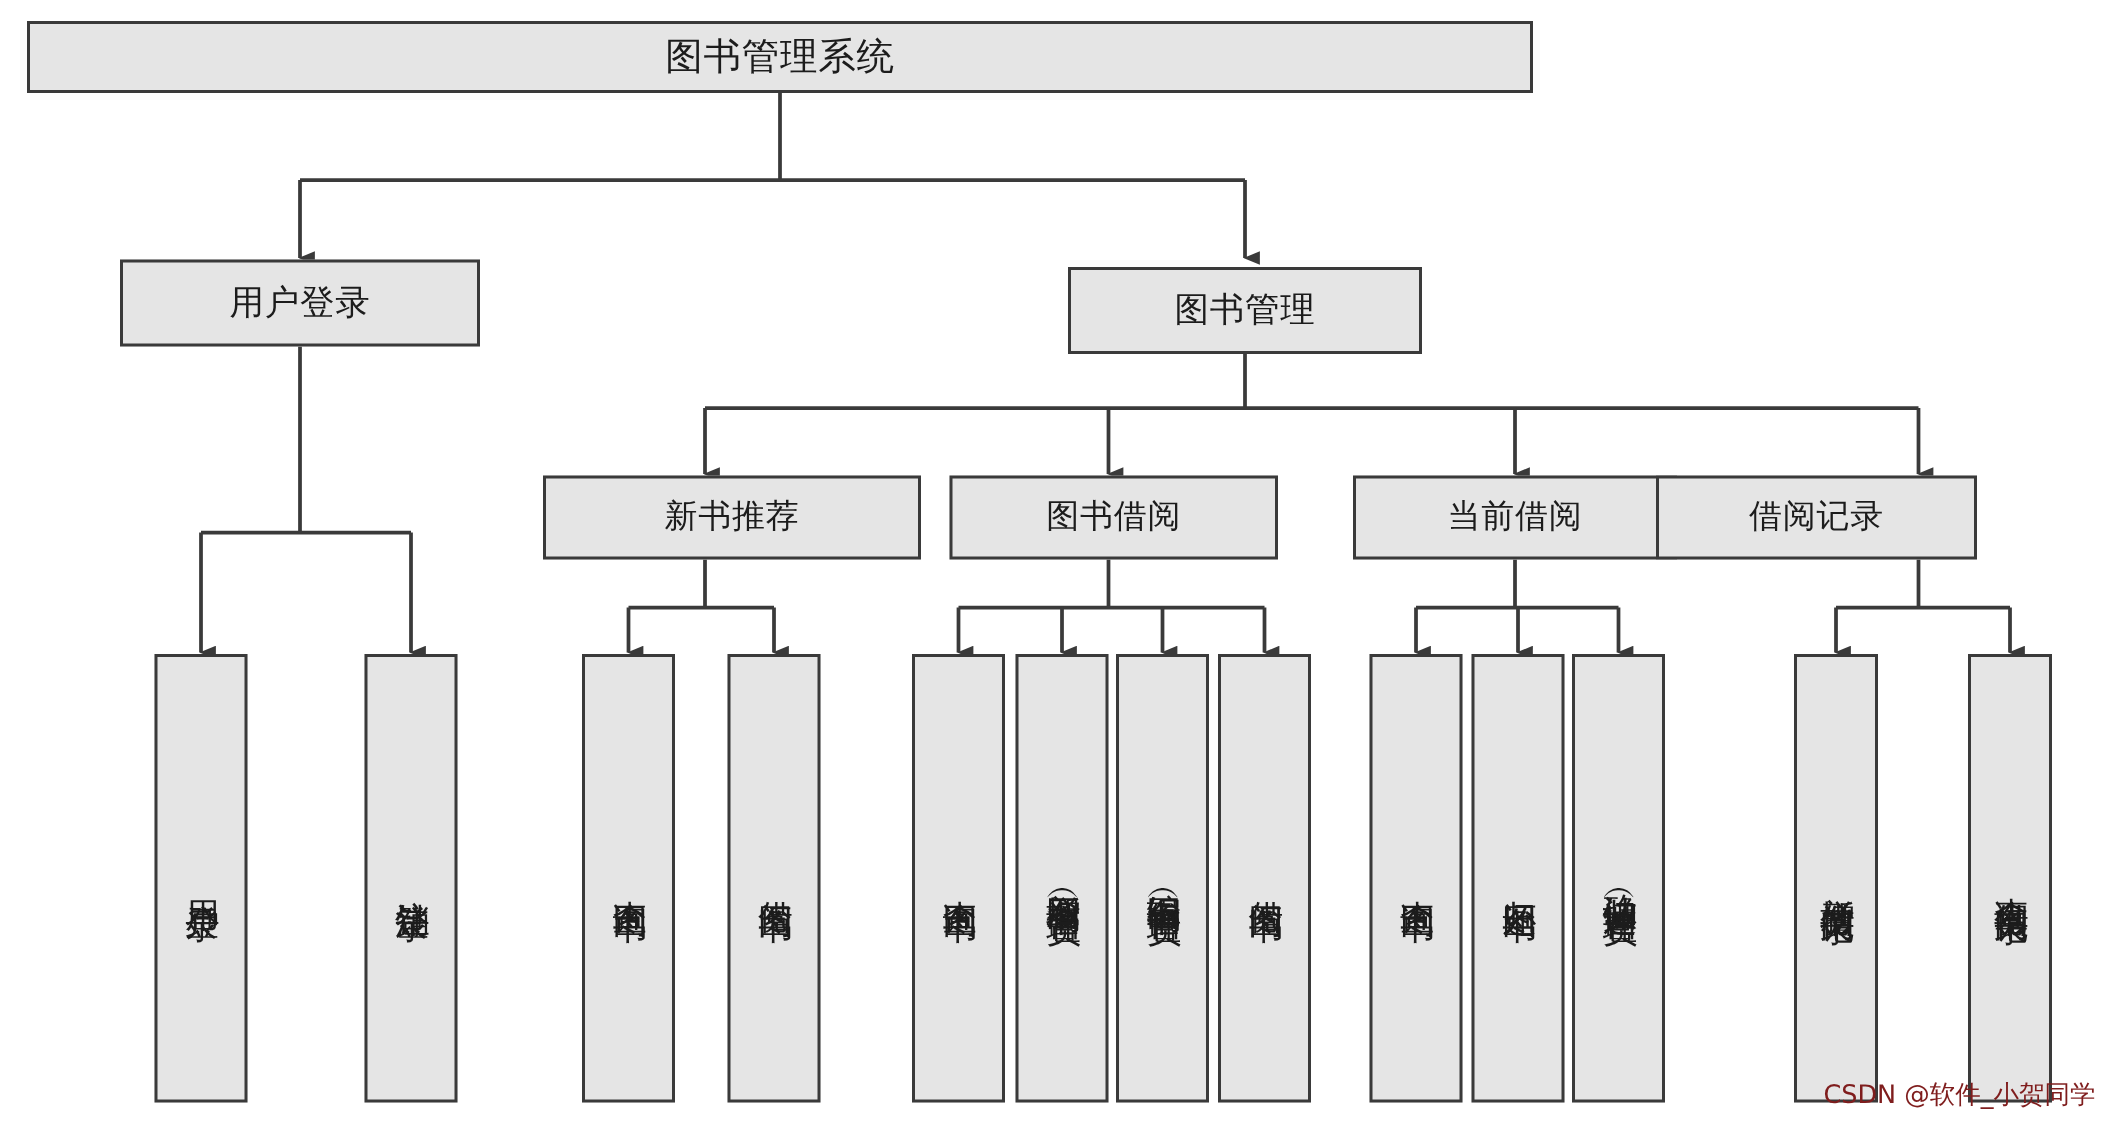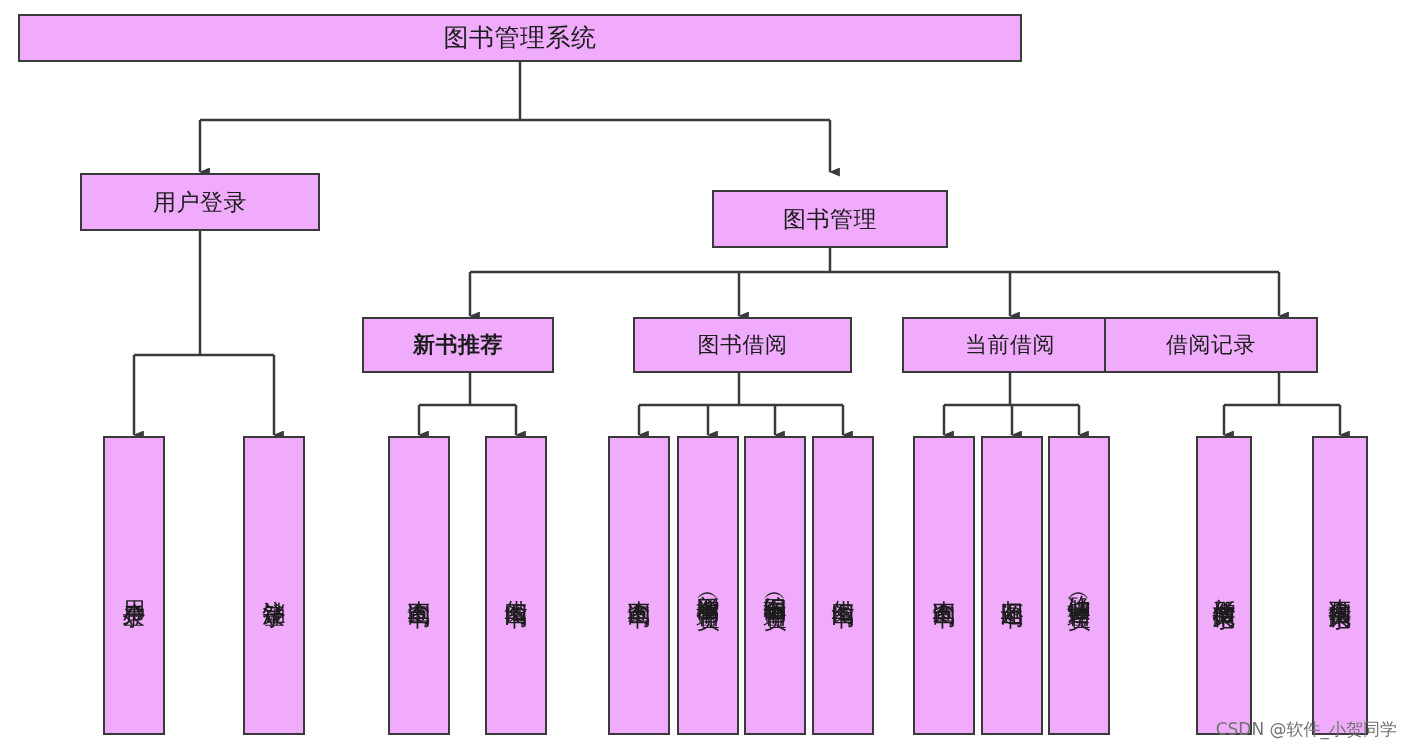--- a/index.html
+++ b/index.html
@@ -22,21 +22,21 @@
     left: 0;
     top: 0;
     width: 1405px;
     height: 747px;
     pointer-events: none;
   }
   .node {
     position: absolute;
     box-sizing: border-box;
     border: 2px solid #3a3a3a;
-    background: #f0abfc;
+    background: #e5e5e5;
     display: flex;
     align-items: center;
     justify-content: center;
     color: #1c1c1c;
   }
   .node.level-0 { font-size: 25px; }
   .node.level-1 { font-size: 23px; }
   .node.level-2 { font-size: 22px; }
   .node.leaf {
     font-size: 23px;
@@ -54,21 +54,21 @@
     line-height: 1.0;
     letter-spacing: 2px;
     white-space: nowrap;
     max-height: 100%;
   }
   .watermark {
     position: absolute;
     right: 8px;
     bottom: 6px;
     font-size: 17px;
-    color: #737373;
+    color: #7f1d1d;
     white-space: nowrap;
     font-family: "DejaVu Sans", "Liberation Sans", sans-serif;
   }
 </style>
 </head>
 <body>
 
 <div id="canvas">
   <svg id="edges" viewBox="0 0 1405 747" width="1405" height="747" xmlns="http://www.w3.org/2000/svg">
       <defs>
@@ -110,24 +110,24 @@
       <line x1="1224" y1="405" x2="1224" y2="435" stroke="#3a3a3a" stroke-width="2.5" marker-end="url(#arrow)"></line>
       <line x1="1340" y1="405" x2="1340" y2="435" stroke="#3a3a3a" stroke-width="2.5" marker-end="url(#arrow)"></line>
     </svg>
   <div id="nodes">
       <div class="node level-0" style="left: 18px; top: 14px; width: 1004px; height: 48px; border-color: rgb(58, 58, 58); color: rgb(28, 28, 28);">
         <span class="label">图书管理系统</span>
       </div>
       <div class="node level-1" style="left: 80px; top: 173px; width: 240px; height: 58px; border-color: rgb(58, 58, 58); color: rgb(28, 28, 28);">
         <span class="label">用户登录</span>
       </div>
-      <div class="node level-1" style="left: 712px; top: 190px; width: 236px; height: 58px; border-color: rgb(58, 58, 58); color: rgb(28, 28, 28);">
+      <div class="node level-1" style="left: 712px; top: 178px; width: 236px; height: 58px; border-color: rgb(58, 58, 58); color: rgb(28, 28, 28);">
         <span class="label">图书管理</span>
       </div>
-      <div class="node level-2" style="left: 362px; top: 317px; width: 192px; height: 56px; border-color: rgb(58, 58, 58); color: rgb(28, 28, 28); font-weight: bold;">
+      <div class="node level-2" style="left: 362px; top: 317px; width: 252px; height: 56px; border-color: rgb(58, 58, 58); color: rgb(28, 28, 28);">
         <span class="label">新书推荐</span>
       </div>
       <div class="node level-2" style="left: 633px; top: 317px; width: 219px; height: 56px; border-color: rgb(58, 58, 58); color: rgb(28, 28, 28);">
         <span class="label">图书借阅</span>
       </div>
       <div class="node level-2" style="left: 902px; top: 317px; width: 216px; height: 56px; border-color: rgb(58, 58, 58); color: rgb(28, 28, 28);">
         <span class="label">当前借阅</span>
       </div>
       <div class="node level-2" style="left: 1104px; top: 317px; width: 214px; height: 56px; border-color: rgb(58, 58, 58); color: rgb(28, 28, 28);">
         <span class="label">借阅记录</span>

